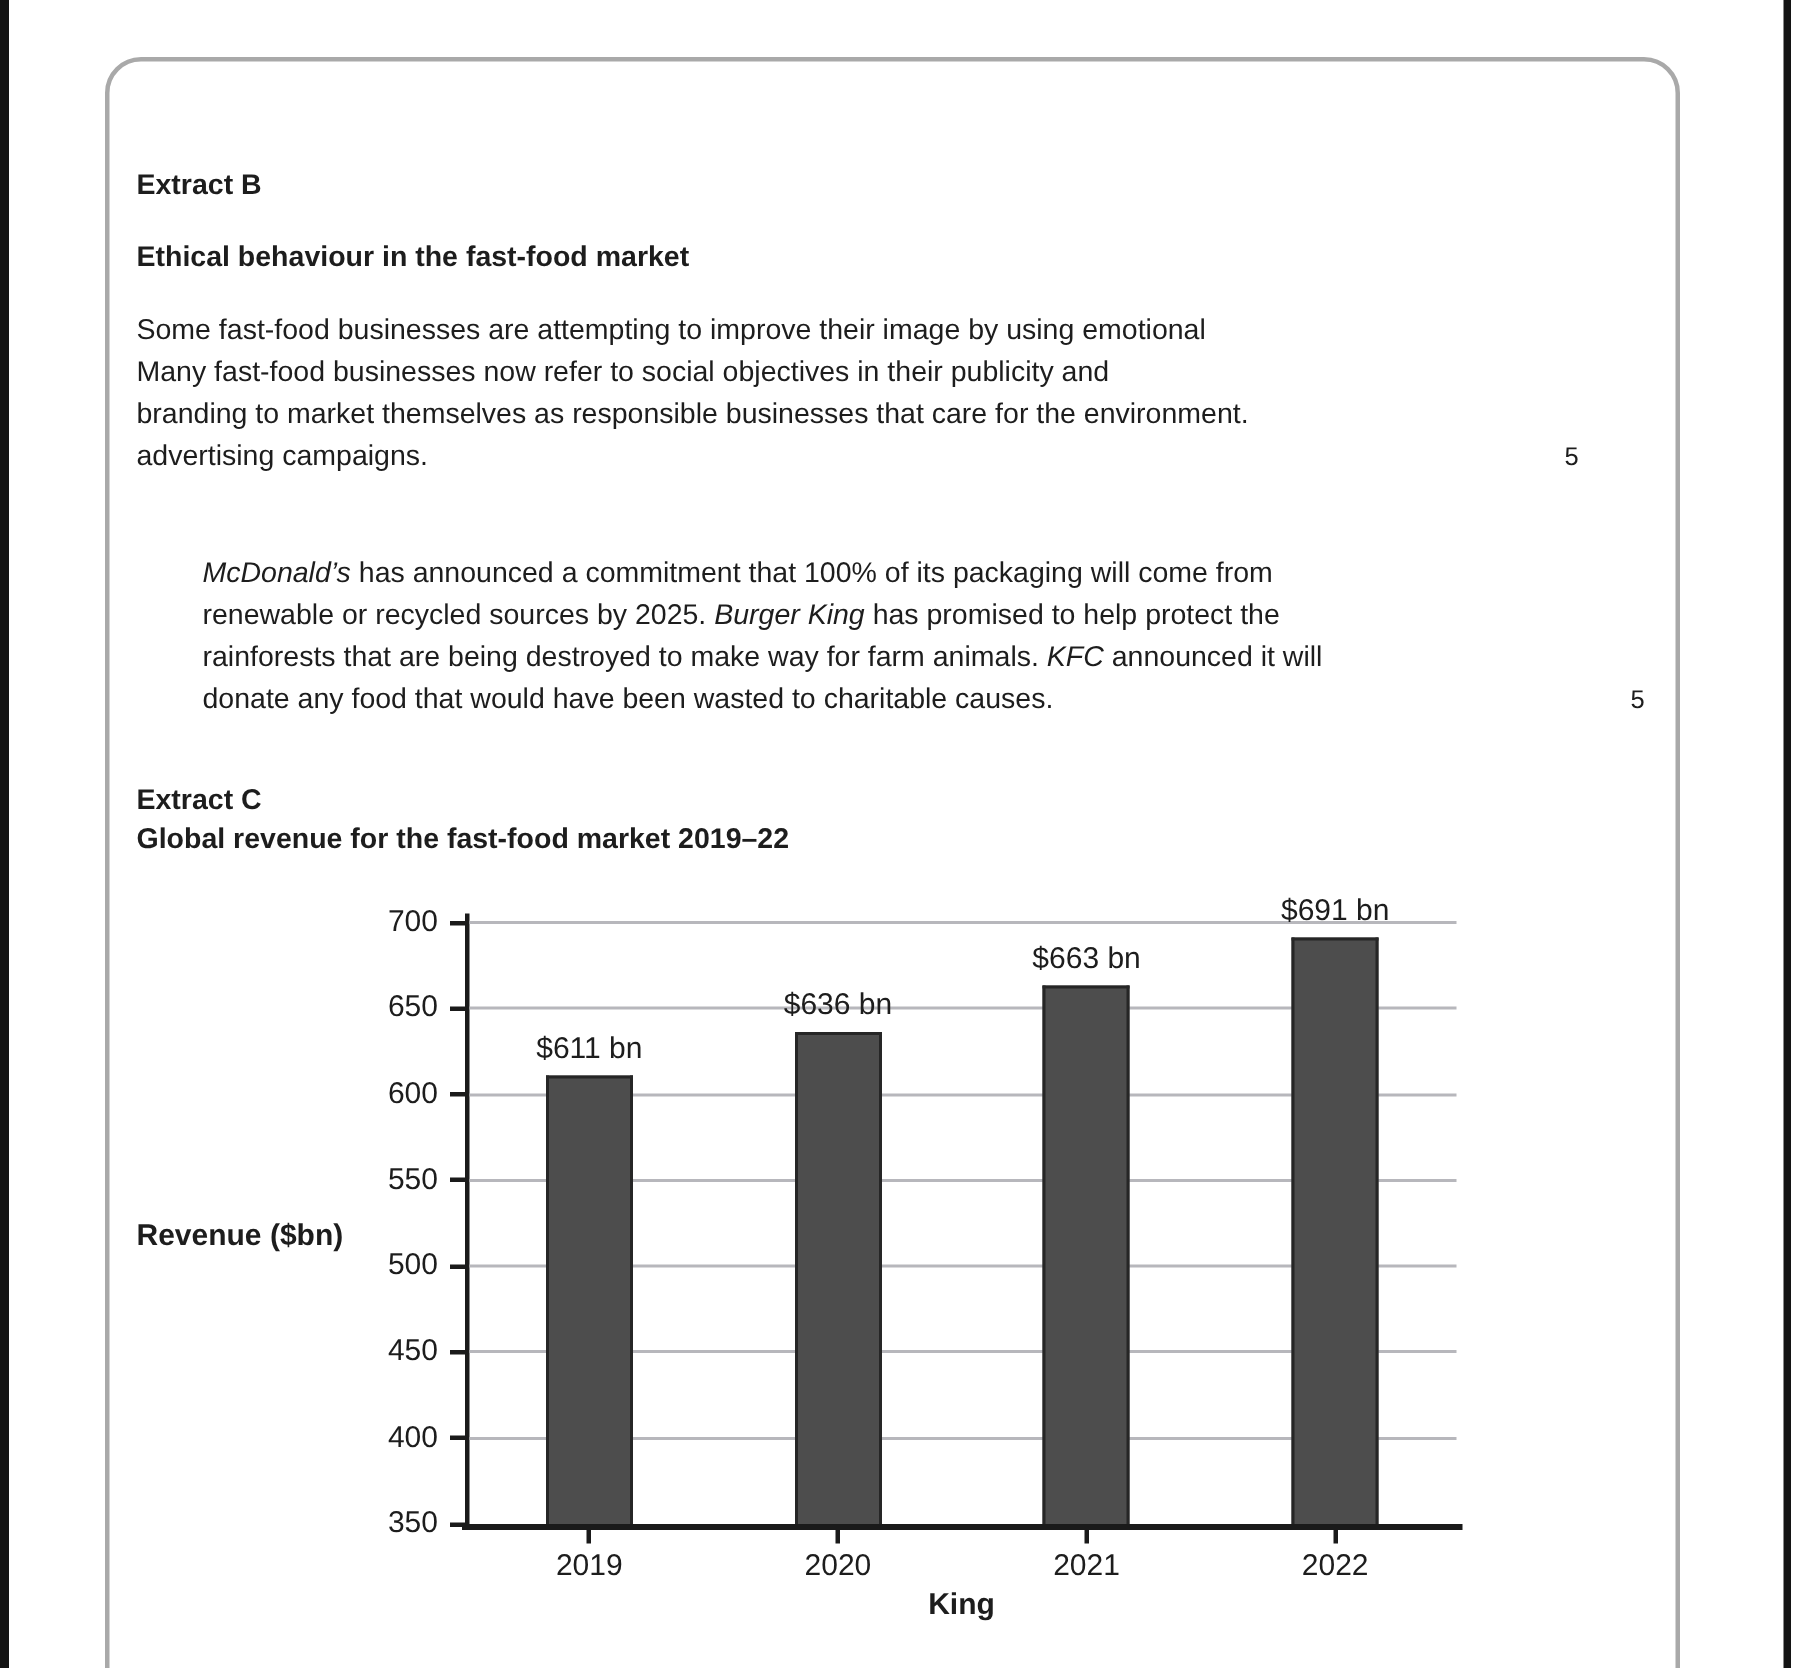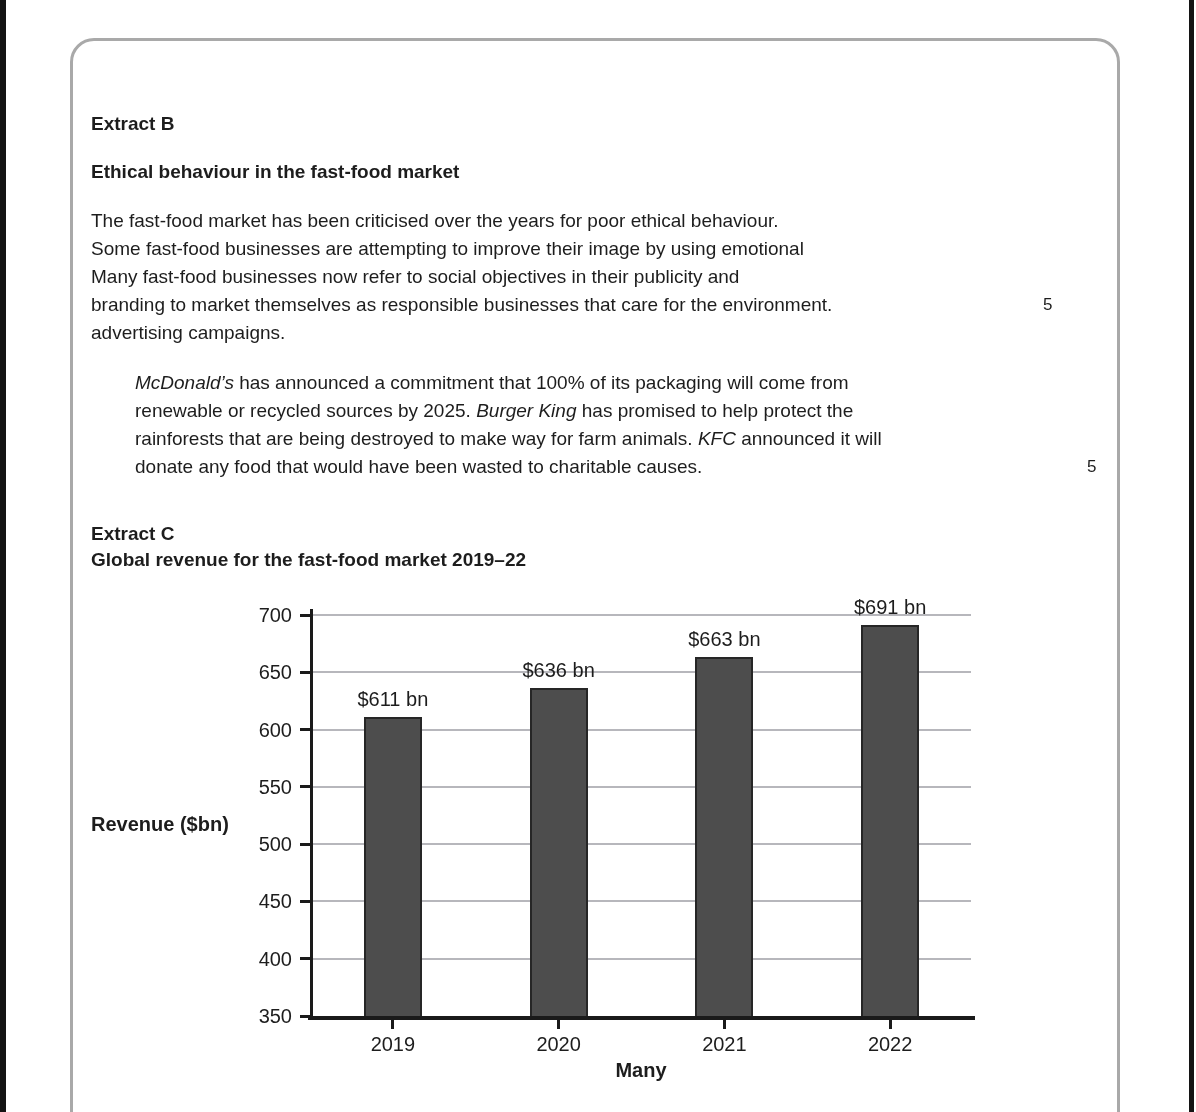--- a/index.html
+++ b/index.html
@@ -85,21 +85,20 @@
 <div class="page">
   <div class="page-edge edge-left"></div>
   <div class="page-edge edge-right"></div>
 
   <div class="frame">
 
     <div class="h-extract h-extract-b">Extract B</div>
     <div class="h-extract h-sub-b">Ethical behaviour in the fast-food market</div>
 
     <div class="para para-1">
-        <div><span>The fast-food market has been criticised over the years for poor ethical behaviour.</span></div>
         <div><span>Some fast-food businesses are attempting to improve their image by using emotional</span></div>
         <div><span>Many fast-food businesses now refer to social objectives in their publicity and</span></div>
         <div><span>branding to market themselves as responsible businesses that care for the environment.</span></div>
         <div><span>advertising campaigns.</span></div>
         <div class="lineno" style="top: 88px;">5</div>
       </div>
     <div class="para para-2">
         <div><span class="it">McDonald’s</span><span> has announced a commitment that 100% of its packaging will come from</span></div>
         <div><span>renewable or recycled sources by 2025. </span><span class="it">Burger King</span><span> has promised to help protect the</span></div>
         <div><span>rainforests that are being destroyed to make way for farm animals. </span><span class="it">KFC</span><span> announced it will</span></div>
@@ -149,15 +148,15 @@
         <div class="bar" style="left: 385.375px; top: 42.3914px; height: 358.609px; background: rgb(77, 77, 77); border-color: rgb(38, 38, 38);"></div>
         <div class="bar-label" style="left: 414.375px; top: 36.3914px;">$663 bn</div>
         <div class="xtick-mark" style="left: 412.875px; background: rgb(26, 26, 26);"></div>
         <div class="xtick-label" style="left: 414.375px;">2021</div>
         <div class="bar" style="left: 551.125px; top: 10.3114px; height: 390.689px; background: rgb(77, 77, 77); border-color: rgb(38, 38, 38);"></div>
         <div class="bar-label" style="left: 580.125px; top: 4.31143px;">$691 bn</div>
         <div class="xtick-mark" style="left: 578.625px; background: rgb(26, 26, 26);"></div>
         <div class="xtick-label" style="left: 580.125px;">2022</div>
       </div>
 
-    <div class="chart-xlabel">Many</div>
+    <div class="chart-xlabel">King</div>
   </div>
 </div>
 
 </body></html>

